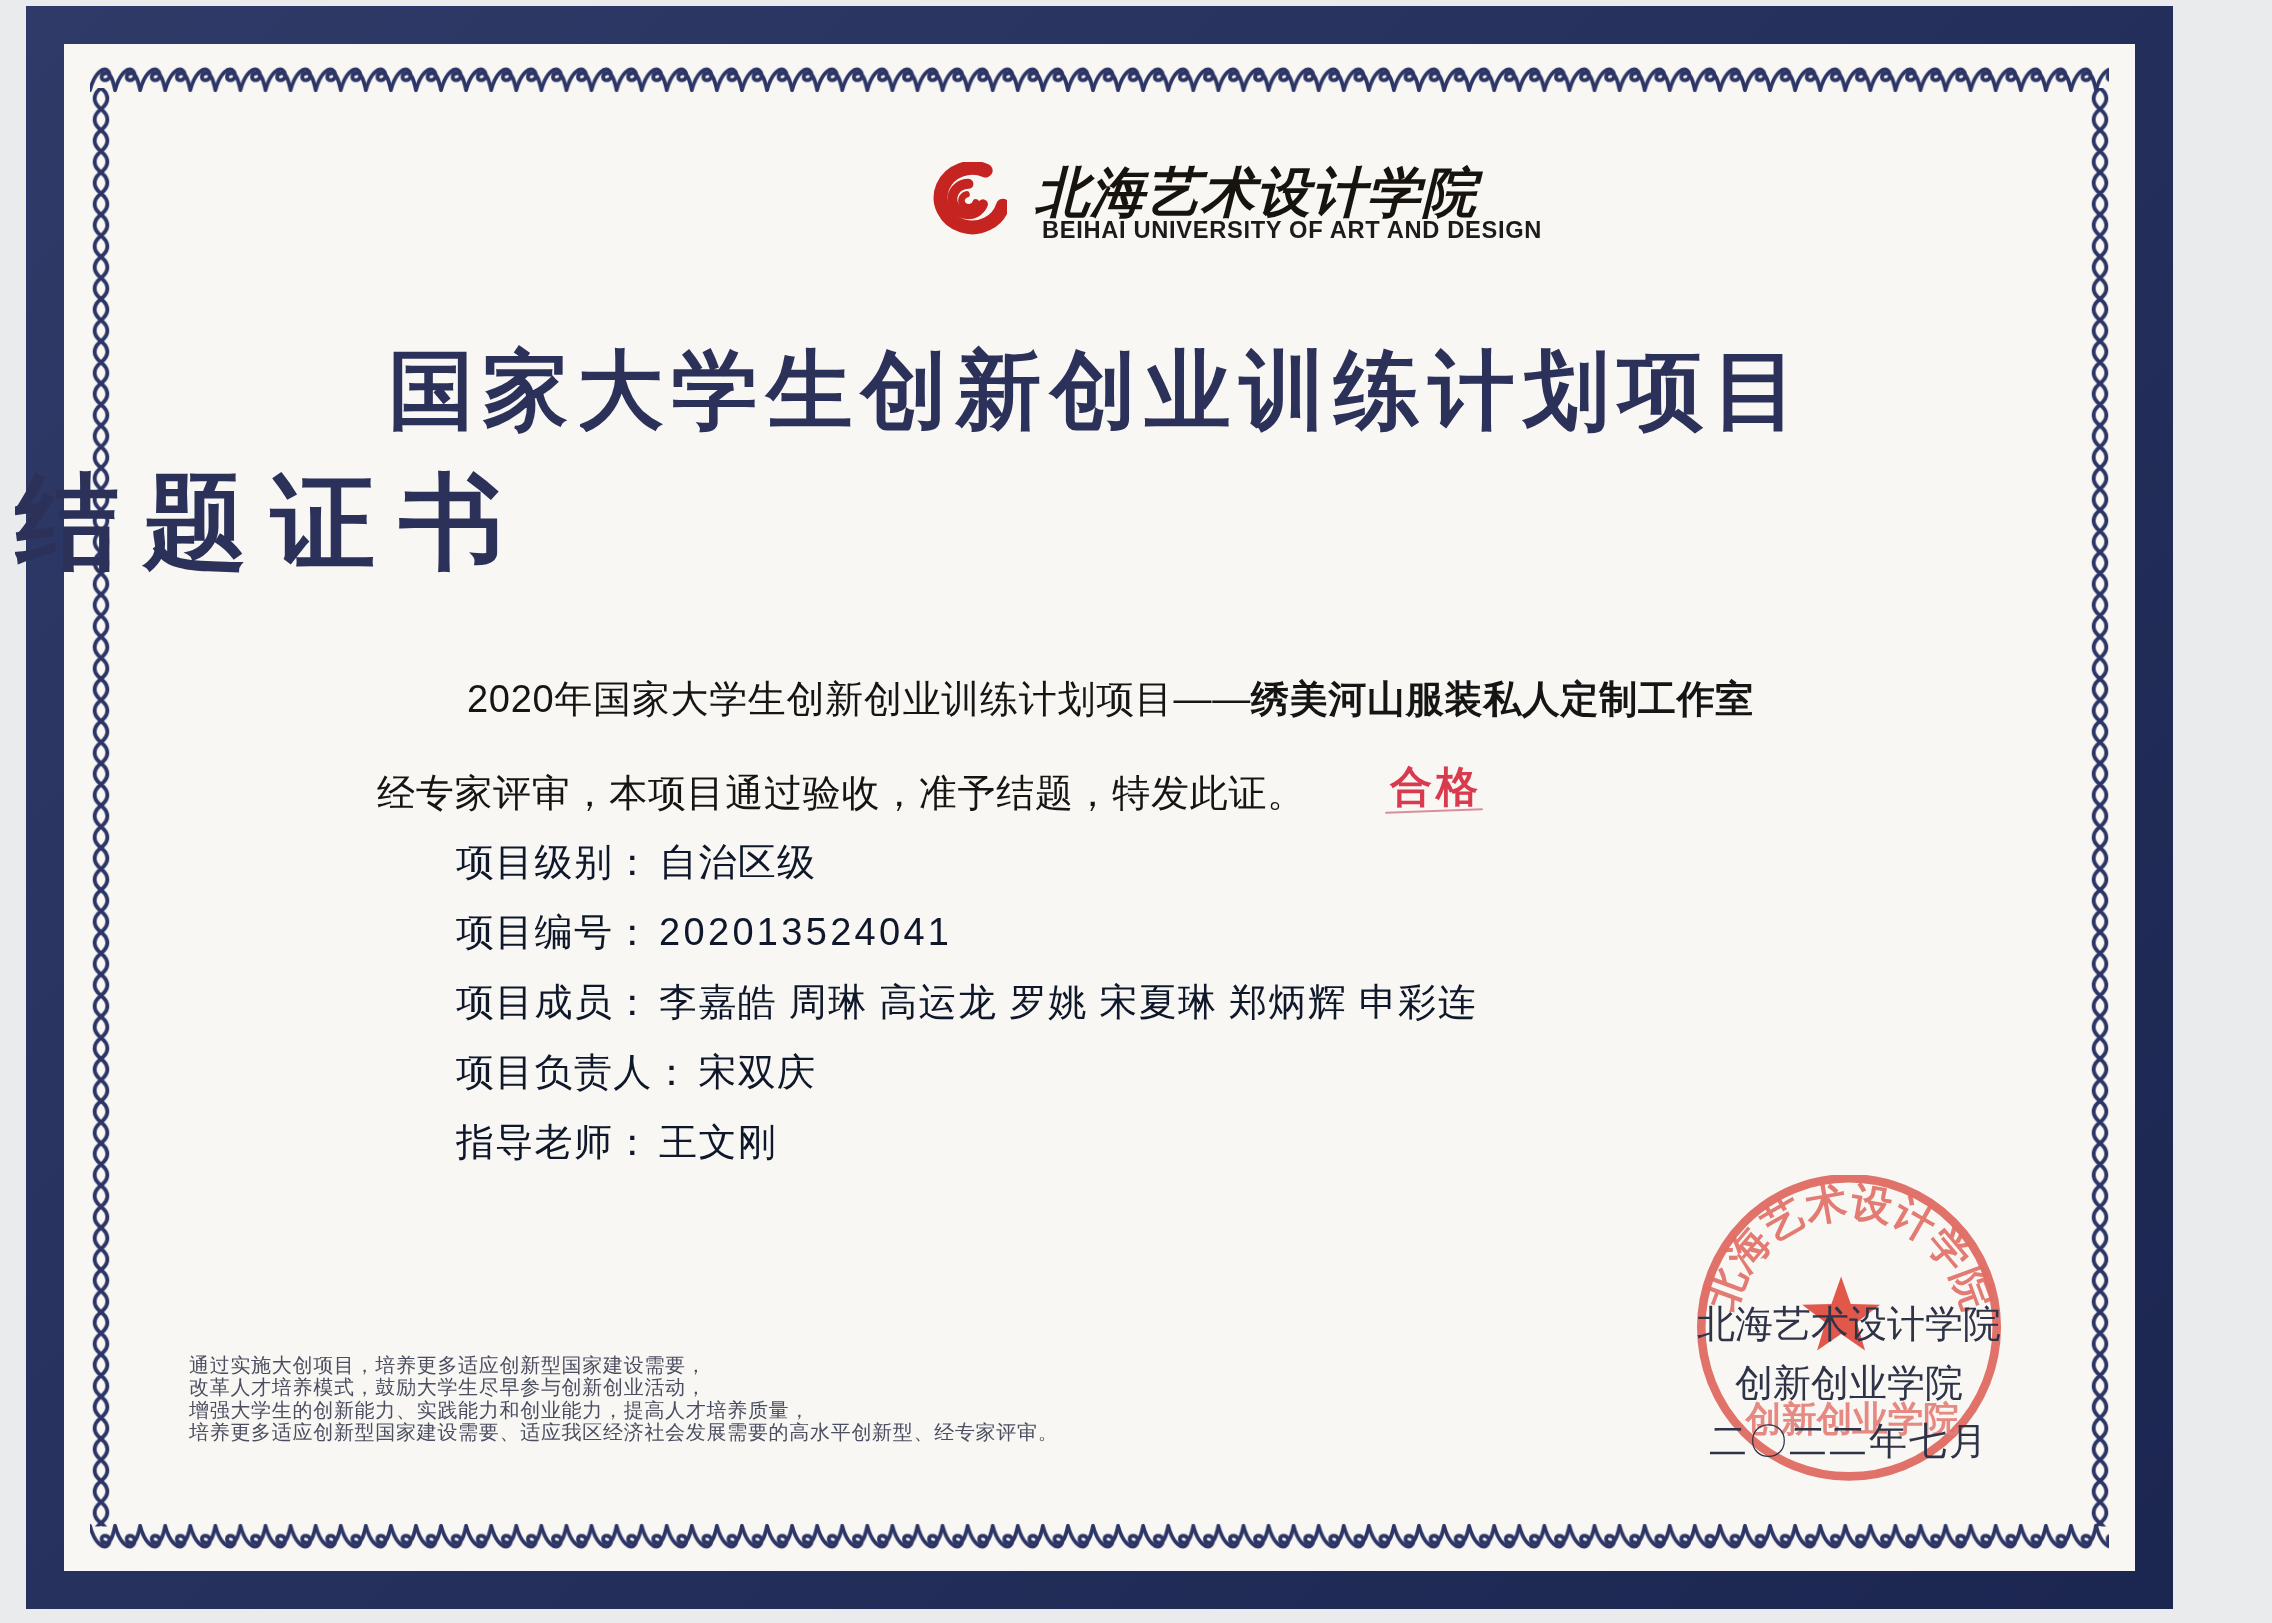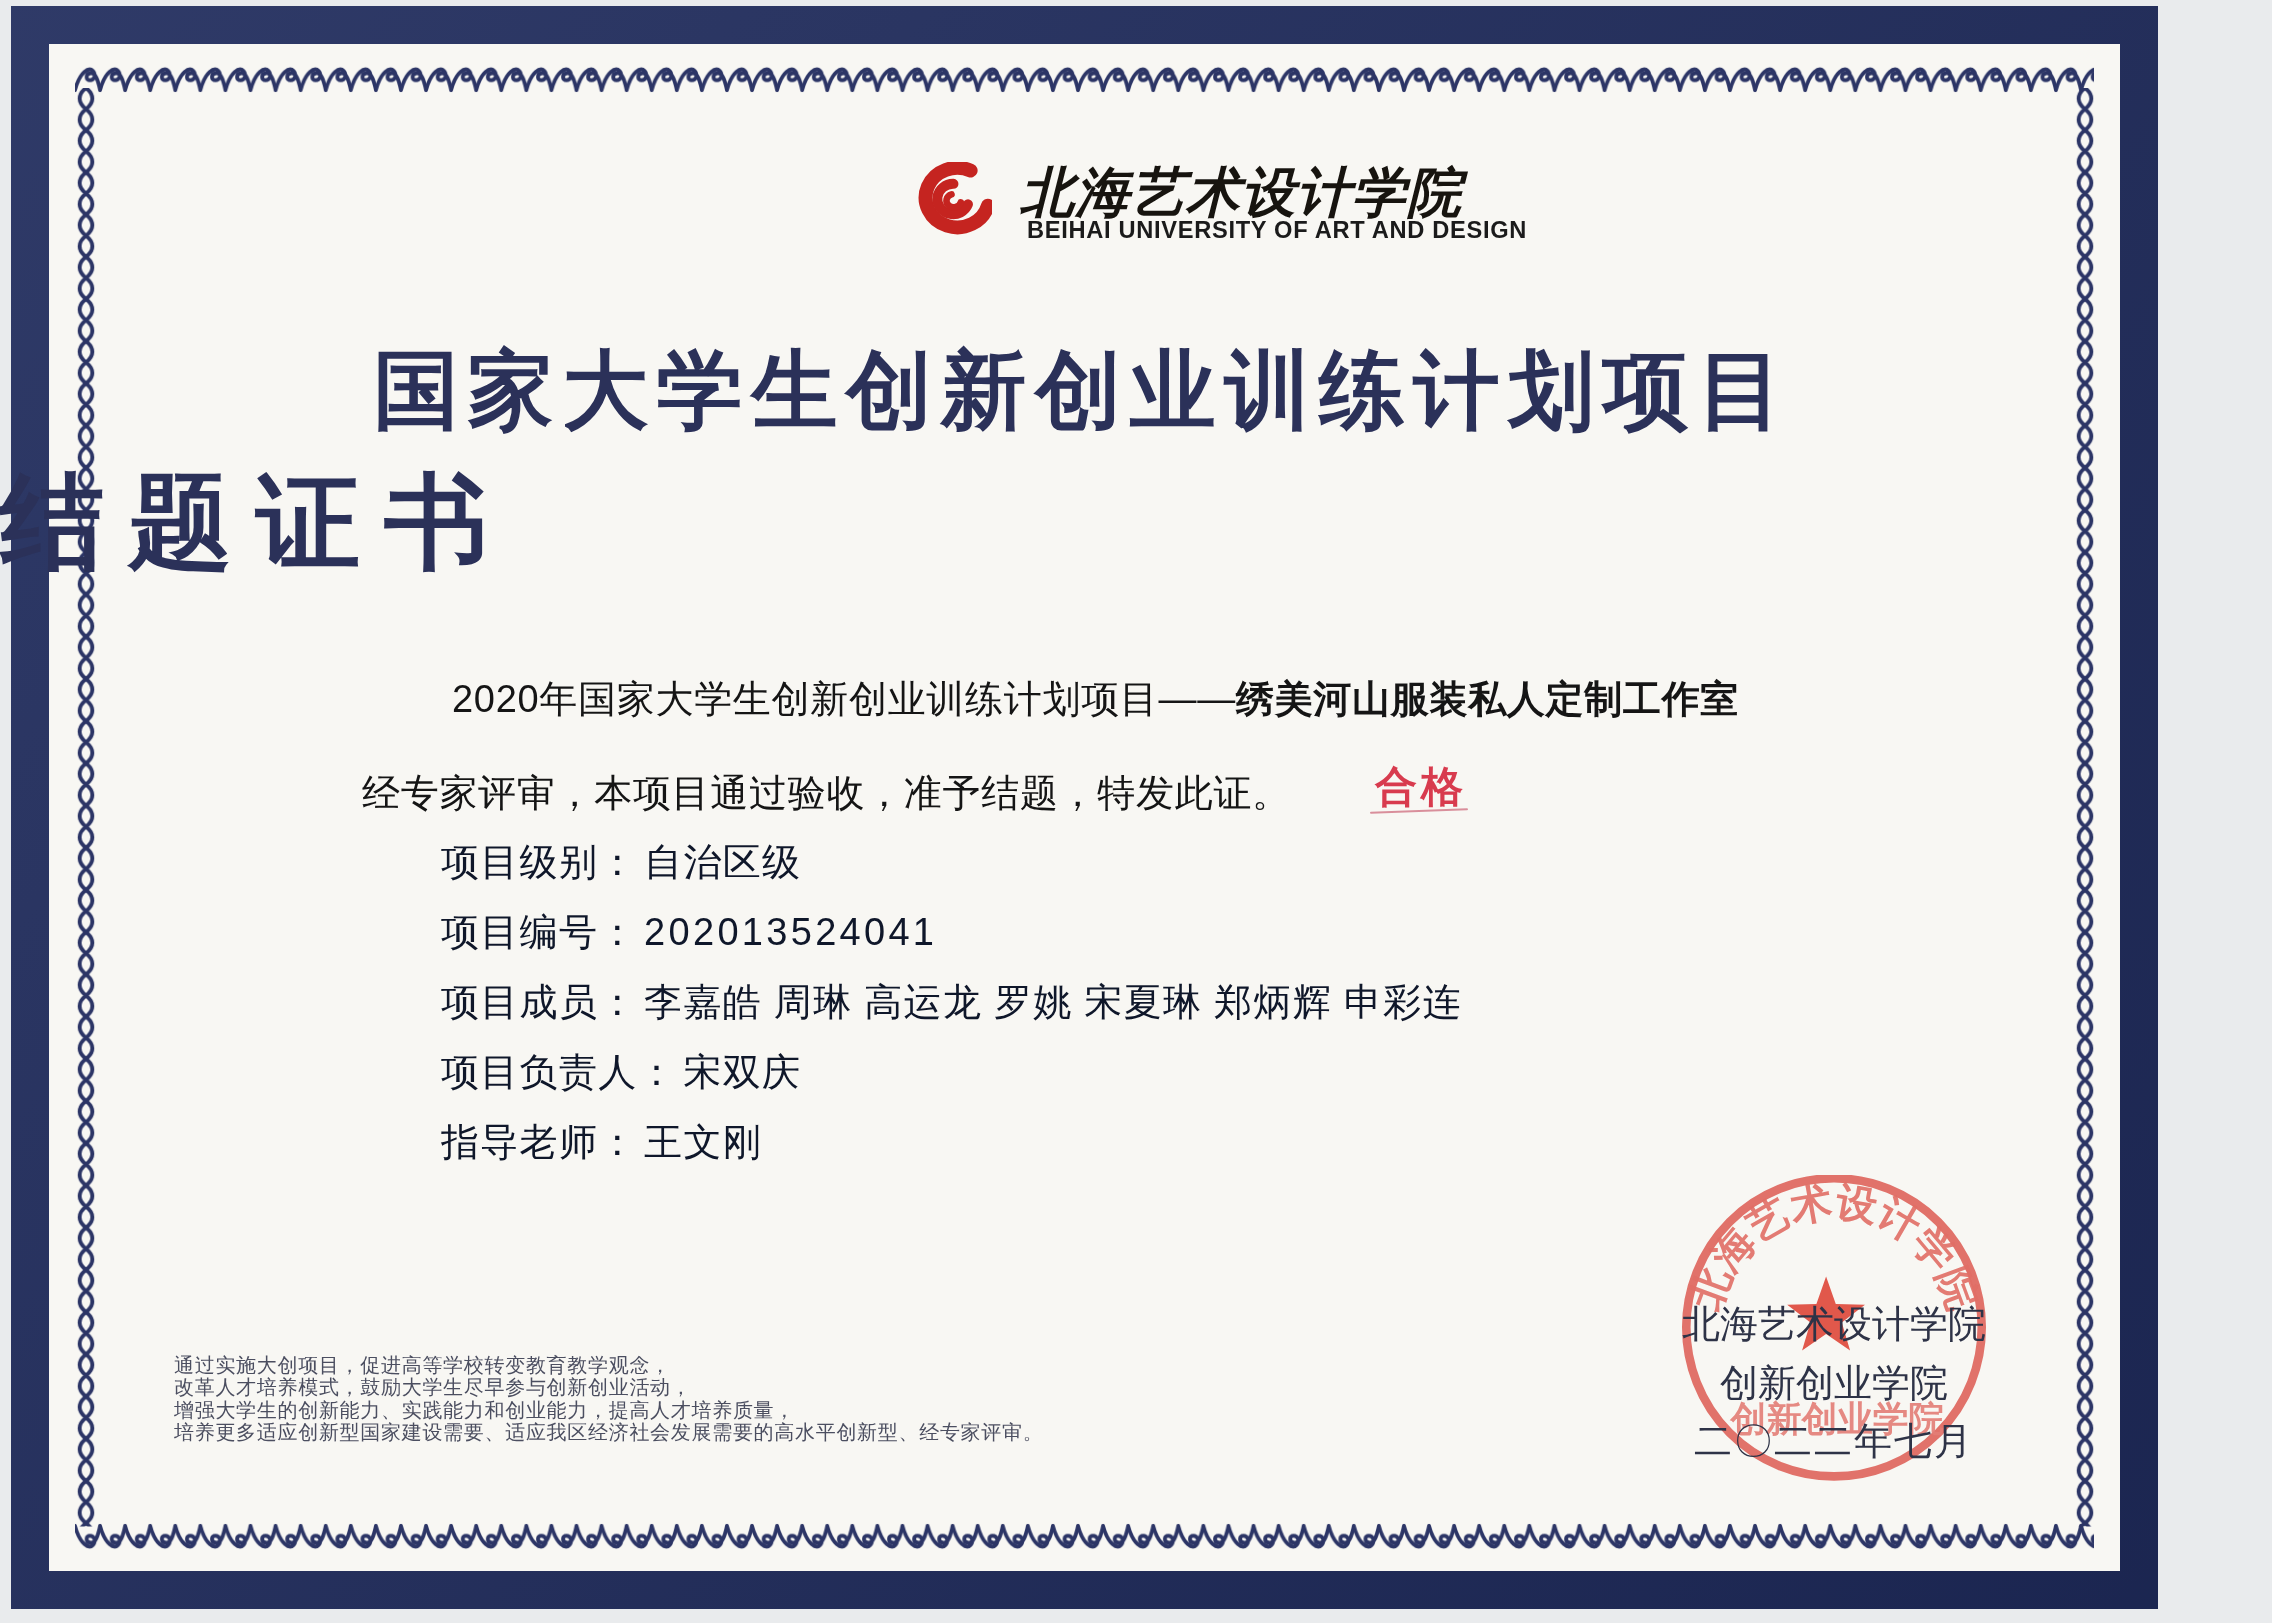--- a/index.html
+++ b/index.html
@@ -1,17 +1,17 @@
 <!DOCTYPE html>
 <html style="font-size:10.6px"><head>
 <meta charset="utf-8">
 <style>
   html,body{margin:0;padding:0;background:#e9ebed;}
   #page{position:relative;width:2165px;height:1623px;background:#e9ebed;overflow:hidden;
-        font-family:"Liberation Sans","DejaVu Sans",sans-serif;}
+        font-family:"Liberation Sans","DejaVu Sans",sans-serif;margin-left:15px;}
   
   .frame{position:absolute;left:10.6px;top:6px;right:6.6px;bottom:14.5px;background:#1f2b5c;}
   .frame::before{content:"";position:absolute;inset:0;background:linear-gradient(135deg,rgba(255,255,255,.07),rgba(0,0,0,.12));}
   .paper{position:absolute;inset:38px;background:#f8f7f3;}
   .rope{position:absolute;}
   .rope.top{left:26px;right:26px;top:20px;height:30px;}
   .rope.bottom{left:26px;right:26px;bottom:18.5px;height:30px;transform:scaleY(-1);}
   .rope.left{top:44px;bottom:44px;left:22.4px;width:30px;}
   .rope.right{top:44px;bottom:44px;right:20.5px;width:30px;}
   .rope svg{width:100%;height:100%;display:block;}
@@ -119,21 +119,21 @@
 
   <div class="details">
     <div class="drow"><span>项目级别：</span><span class="val">自治区级</span></div>
     <div class="drow"><span>项目编号：</span><span class="val num">202013524041</span></div>
     <div class="drow"><span>项目成员：</span><span class="val">李嘉皓 周琳 高运龙 罗姚 宋夏琳 郑炳辉 申彩连</span></div>
     <div class="drow"><span>项目负责人：</span><span class="val">宋双庆</span></div>
     <div class="drow"><span>指导老师：</span><span class="val">王文刚</span></div>
   </div>
 
   <div class="footnote">
-    <div>通过实施大创项目，促进高等学校转变教育教学观念，</div>
+    <div>通过实施大创项目，培养更多适应创新型国家建设需要，</div>
     <div>改革人才培养模式，鼓励大学生尽早参与创新创业活动，</div>
     <div>增强大学生的创新能力、实践能力和创业能力，提高人才培养质量，</div>
     <div>培养更多适应创新型国家建设需要、适应我区经济社会发展需要的高水平创新型、经专家评审。</div>
   </div>
 
   <svg class="seal-svg" viewBox="0 0 464 464">
     <ellipse cx="232" cy="231" rx="224" ry="226" fill="none" stroke="#dc564e" stroke-width="13" opacity="0.9"></ellipse>
     <defs>
       <path id="sealArc" d="M 78 330 A 178 178 0 1 1 386 330" fill="none"></path>
     </defs>

